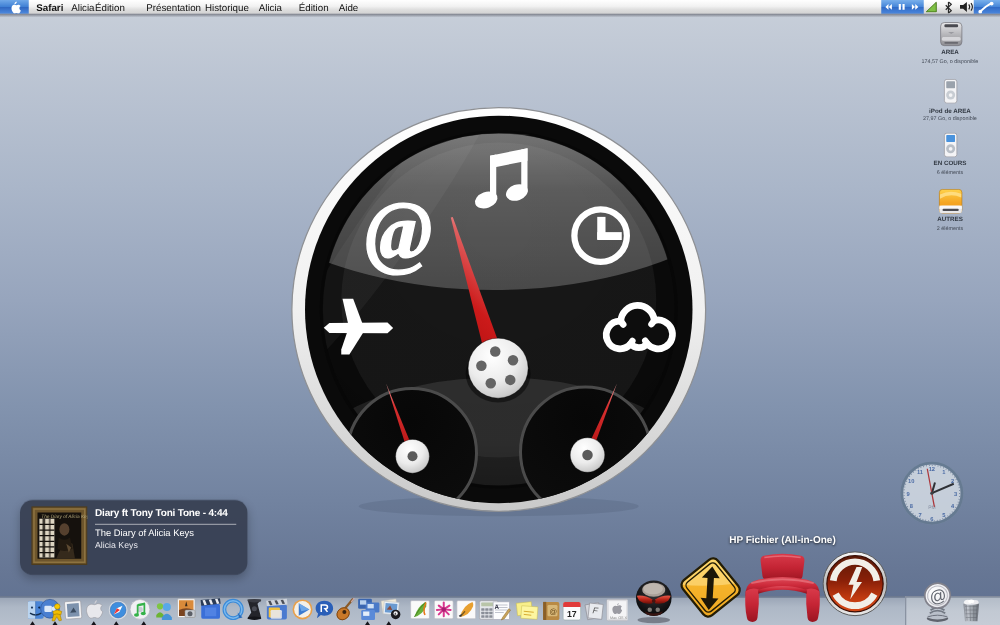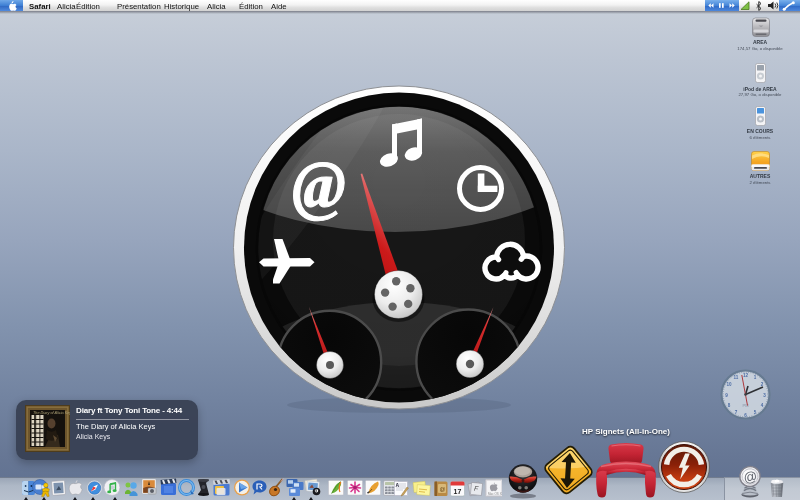--- a/index.html
+++ b/index.html
@@ -303,21 +303,21 @@
  <path d="M28 30 l4 3 -2 4 Z" fill="#5d4a32"></path>
  <text x="8" y="9" font-size="3.8" fill="#b0a478" font-style="italic">The Diary of Alicia Keys</text>
 </svg>
 <div id="ntitle">Diary ft Tony Toni Tone - 4:44</div>
 <div id="nsep"></div>
 <div id="nline2">The Diary of Alicia Keys</div>
 <div id="nline3">Alicia Keys</div>
 
 <div id="dock"></div>
 <div id="dockR"></div>
-<div id="hplabel">HP Signets (All-in-One)</div>
+<div id="hplabel">HP Fichier (All-in-One)</div>
 
 <svg class="abs" style="left:20px;top:478px" width="482" height="22" viewBox="0 0 482 22">
 
  <g transform="translate(2,3)">
   <rect x="0" y="0" width="13" height="14" rx="2" fill="#4a86d8"></rect>
   <path d="M0 2 Q0 0 2 0 L6.5 0 L6.5 14 L2 14 Q0 14 0 12 Z" fill="#b9d4f0"></path>
   <circle cx="3.6" cy="5" r="0.9" fill="#1e3a5f"></circle>
       <circle cx="9.4" cy="5" r="0.9" fill="#0e2a4f"></circle>
   <path d="M2 9.5 Q6.5 12.5 11 9.5" stroke="#16304f" stroke-width="1" fill="none"></path>
   <path d="M6.5 0 L6.5 14" stroke="#3a6aa8" stroke-width="0.5"></path>

